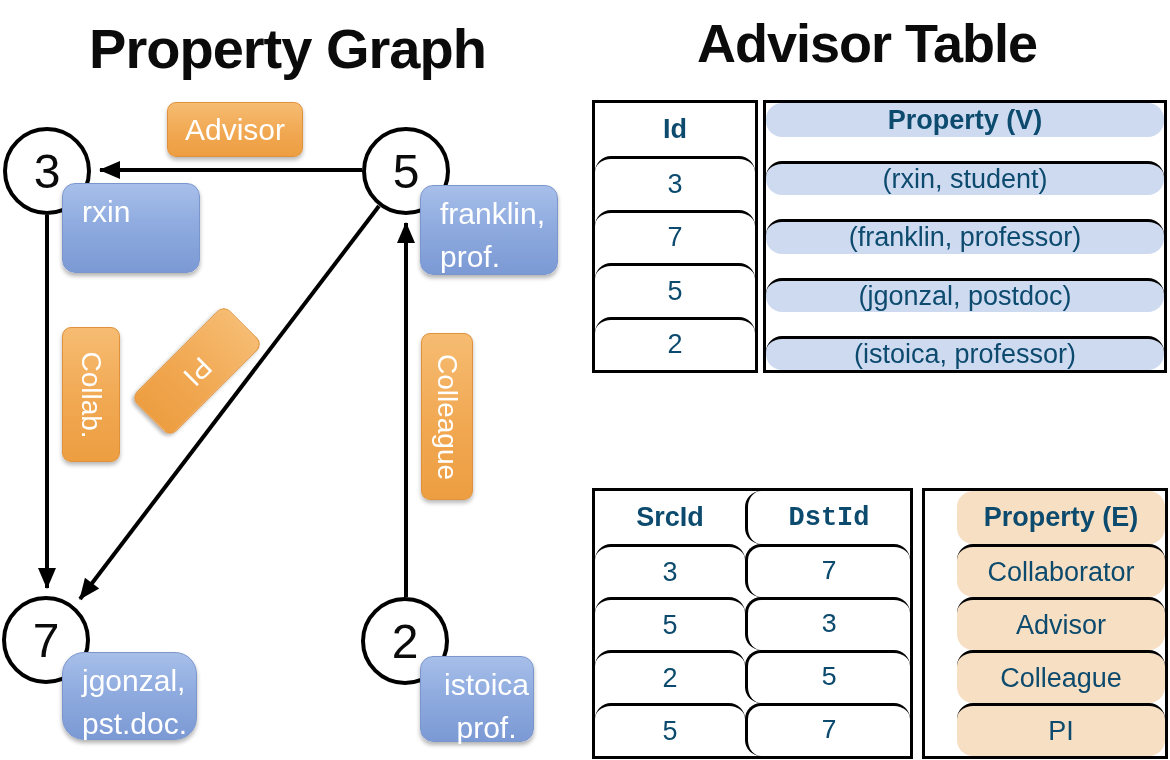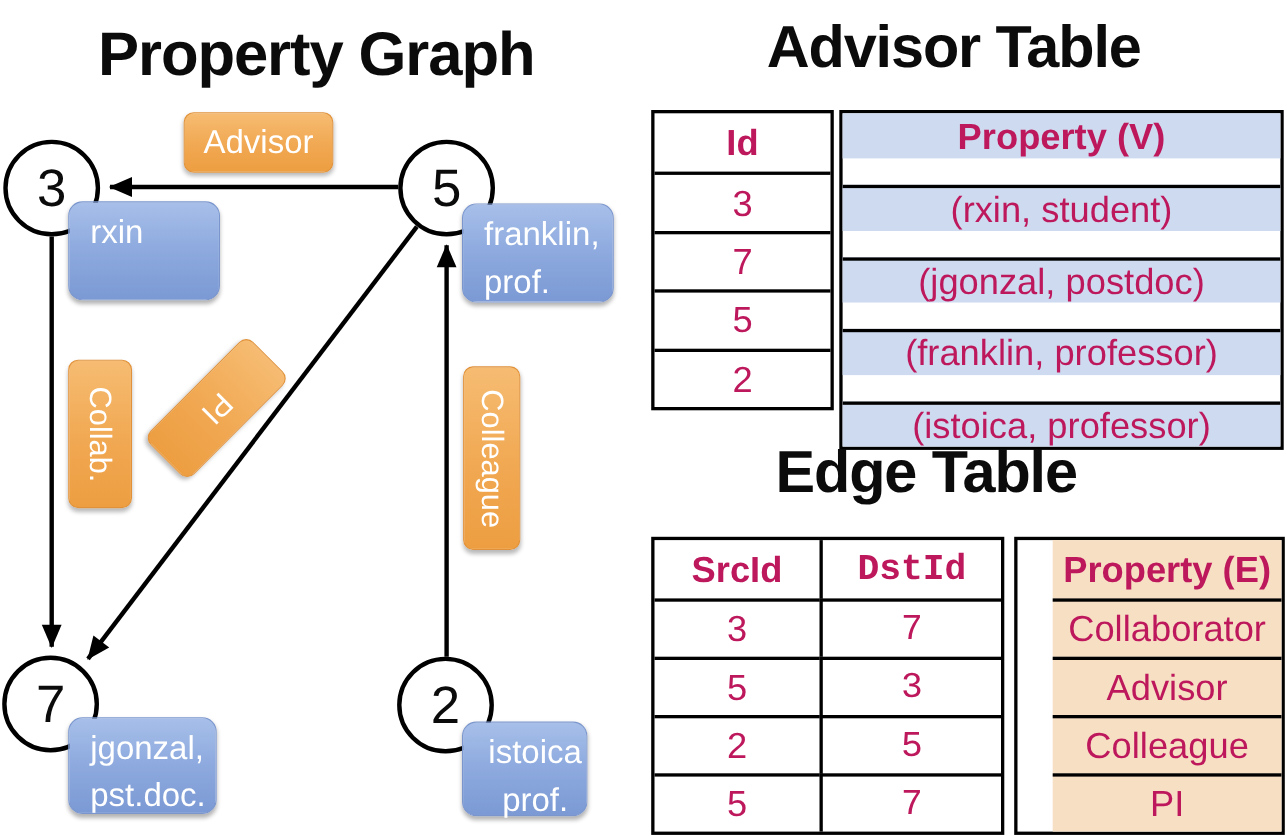--- a/index.html
+++ b/index.html
@@ -38,21 +38,21 @@
     font-size:30px;box-sizing:border-box;
   }
   .eprop .vtext{transform:rotate(90deg);white-space:nowrap;font-size:28px;}
   
   .tbox{
     position:absolute;border:3px solid #000;box-sizing:border-box;background:#fff;
     display:grid;
   }
   .cell{
     display:flex;align-items:center;justify-content:center;
-    font-size:33px;color:#be185d;box-sizing:border-box;white-space:nowrap;
+    font-size:27px;color:#0c4a6e;box-sizing:border-box;white-space:nowrap;border-radius:16px;
   }
   .cell.hdr{font-weight:700;}
   .bt{border-top:3px solid #000;}
   .bl{border-left:3px solid #000;font-family:Liberation Mono, monospace;}
   .fill-v{background:#cedaf0;}
   .fill-e{background:#f7dfc3;}
   svg.edges{position:absolute;left:0;top:0;pointer-events:none;}
 </style>
 </head>
 <body>
@@ -86,21 +86,21 @@
     <span>2</span>
   </div>
 
   <div class="vprop" style="left:62px;top:183px;width:138px;height:90px;">
     <span>rxin</span>
   </div>
   <div class="vprop" style="left:420px;top:185px;width:138px;height:90px;">
     <span>franklin,</span>
     <span>prof.</span>
   </div>
-  <div class="vprop" style="left:62px;top:652px;width:135px;height:88px;">
+  <div class="vprop" style="left:62px;top:652px;width:135px;height:88px;border-radius:22px;">
     <span>jgonzal,</span>
     <span>pst.doc.</span>
   </div>
   <div class="vprop" style="left:420px;top:656px;width:114px;height:86px;text-align:center;">
     <span>istoica</span>
     <span>prof.</span>
   </div>
 
   <div class="eprop" style="left:167px;top:102px;width:136px;height:55px;">
     <span>Advisor</span>
@@ -118,29 +118,28 @@
   <div class="big-title" style="left:592px;top:12px;width:550px;font-size:54px;">Advisor Table</div>
 
   <div class="tbox" style="left:592px;top:100px;width:166px;height:273px;grid-template-rows:repeat(5,1fr);">
     <div class="cell hdr">Id</div>
     <div class="cell bt">3</div>
     <div class="cell bt">7</div>
     <div class="cell bt">5</div>
     <div class="cell bt">2</div>
   </div>
 
-  <div class="tbox" style="left:763px;top:100px;width:404px;height:309px;grid-template-rows:repeat(5,1fr);gap:24px;">
+  <div class="tbox" style="left:763px;top:100px;width:404px;height:273px;grid-template-rows:repeat(5,1fr);gap:24px;">
     <div class="cell hdr fill-v">Property (V)</div>
     <div class="cell bt fill-v">(rxin, student)</div>
+    <div class="cell bt fill-v">(franklin, professor)</div>
     <div class="cell bt fill-v">(jgonzal, postdoc)</div>
-    <div class="cell bt fill-v">(franklin, professor)</div>
     <div class="cell bt fill-v">(istoica, professor)</div>
   </div>
 
-  <div class="big-title" style="left:592px;top:398px;width:500px;font-size:54px;">Edge Table</div>
 
   <div class="tbox" style="left:592px;top:488px;width:321px;height:271px;grid-template-columns:150px 1fr;grid-template-rows:repeat(5,1fr);text-align:right;">
     <div class="cell hdr">SrcId</div>
     <div class="cell hdr bl">DstId</div>
     <div class="cell bt">3</div>
     <div class="cell bt bl">7</div>
     <div class="cell bt">5</div>
     <div class="cell bt bl">3</div>
     <div class="cell bt">2</div>
     <div class="cell bt bl">5</div>

